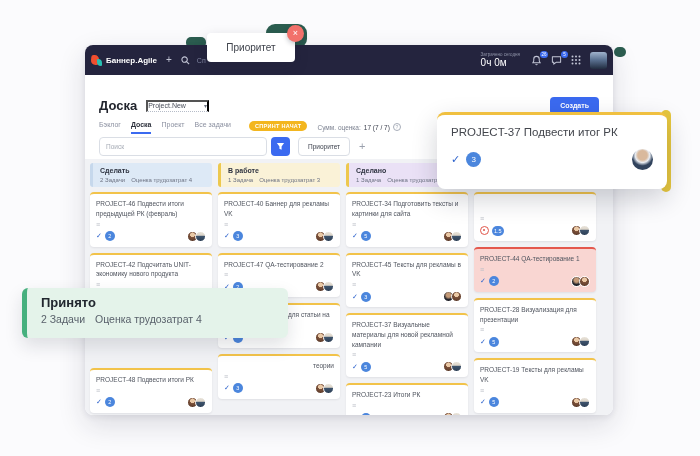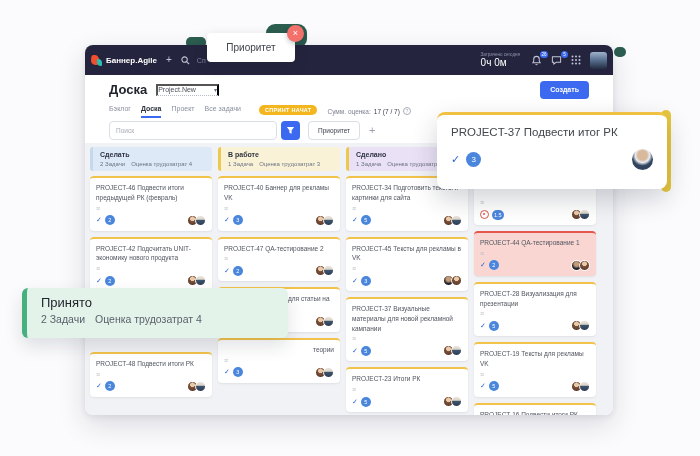--- a/index.html
+++ b/index.html
@@ -29,21 +29,21 @@
   .tb-frag{margin-left:7px;font-size:7px;color:#7f84a0;}
   .tb-right{margin-left:auto;display:flex;align-items:center;gap:9px;}
   .time{display:flex;flex-direction:column;align-items:flex-start;margin-right:2px;}
   .time .tl{font-size:4.5px;color:#8f93a8;}
   .time .tv{font-size:10px;color:#fff;}
   .ibtn{position:relative;display:flex;align-items:center;background:none;border:none;}
   .ibadge{position:absolute;top:-4px;right:-6px;background:#3b6af0;color:#fff;font-size:4.5px;line-height:7px;height:7px;min-width:7px;border-radius:4px;padding:0 1.5px;text-align:center;}
   .tav{width:17px;height:17px;border-radius:3px;background:linear-gradient(180deg,#9fb2cc 0%,#5c7393 45%,#222d40 100%);border:none;}
 
   
-  .toolbar{padding:0 24px;background:#fff;}
+  .toolbar{padding:0 14px;background:#fff;margin-top:16px;}
   .row1{height:24px;display:flex;align-items:center;padding-top:5px;}
   .page-title{font-size:13px;font-weight:bold;color:#22252e;}
   .proj{display:inline-flex;align-items:center;gap:18px;border-bottom:1px dotted #b6bcc8;padding-bottom:2px;margin-left:9px;font-size:7px;color:#4a4f5a;background:none;cursor:pointer;}
   .proj .chev{font-size:6px;color:#6a7180;}
   .create-btn{margin-left:auto;background:#3b6af0;color:#fff;font-size:7px;font-weight:bold;border:none;border-radius:4px;height:18px;padding:0 10px;}
   .row2{height:19px;display:flex;align-items:flex-end;gap:10px;}
   .tab{color:#8b90a0;font-size:7px;padding-bottom:4px;border-bottom:2px solid transparent;background:none;border-top:none;border-left:none;border-right:none;}
   .tab.active{color:#2b2f3a;font-weight:bold;border-bottom:2px solid #3b6af0;}
   .sprint{background:#f3b61f;color:#fff;font-size:5.5px;font-weight:bold;padding:2px 6px;border-radius:7px;margin:0 0 3px 8px;letter-spacing:.3px;}
   .score{display:flex;align-items:center;gap:3px;font-size:6.5px;color:#7c8291;padding-bottom:3px;}
@@ -93,21 +93,21 @@
             font-size:9px;line-height:17px;text-align:center;border:none;box-shadow:0 2px 5px rgba(25,30,50,.25);}
   .zcard{position:absolute;left:437px;top:112px;width:230px;height:77px;background:#fff;border-radius:8px;
          border-top:3px solid #f0c040;box-shadow:0 10px 26px rgba(25,30,50,.2);padding:11px 14px 0;z-index:5;}
   .zt{font-size:11.5px;color:#43464d;}
   .zfoot{display:flex;align-items:center;margin-top:11px;}
   .zchk{color:#2e63cc;font-size:11px;font-weight:bold;}
   .zest{width:15px;height:15px;border-radius:50%;background:#4b86dd;color:#fff;font-size:8px;line-height:15px;text-align:center;margin-left:6px;}
   .zav{margin-left:auto;width:21px;height:21px;border-radius:50%;background:radial-gradient(circle at 50% 30%,#d9b99c 26%,#e9edf3 40%,#31435d 58%);}
   .accepted{position:absolute;left:22px;top:288px;width:266px;height:50px;background:#e4f3ea;border-left:5px solid #46b07e;
             border-radius:6px;box-shadow:0 8px 18px rgba(25,30,50,.13);padding:7px 14px;z-index:5;}
-  .acc-t{font-size:13px;font-weight:normal;color:#20262e;}
+  .acc-t{font-size:13px;font-weight:bold;color:#20262e;}
   .acc-m{font-size:10.5px;color:#59616b;display:flex;gap:10px;margin-top:3px;}
 </style>
 </head>
 <body>
 
 <div class="decor d1"></div>
 <div class="decor d2"></div>
 <div class="decor d3"></div>
 <div class="decor d4"></div>
 

